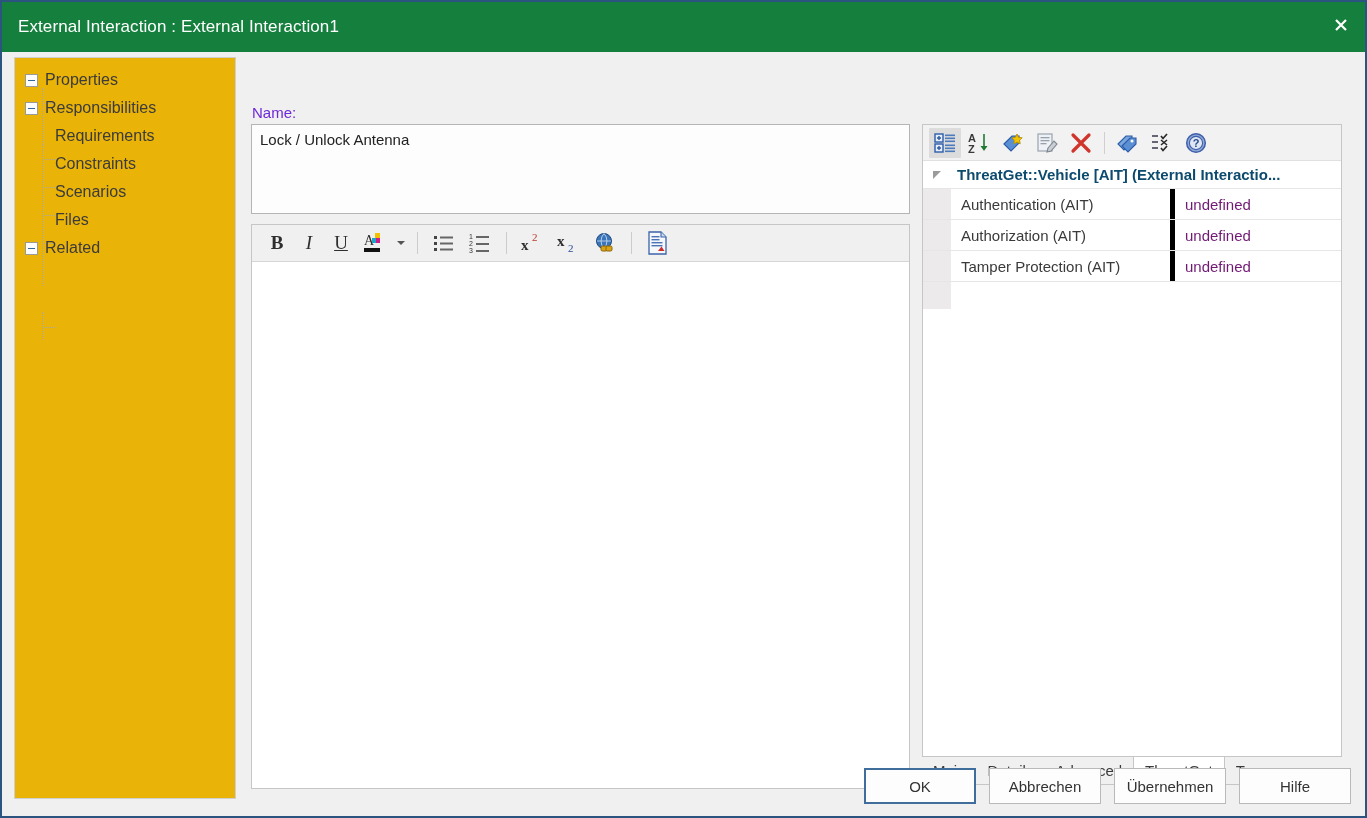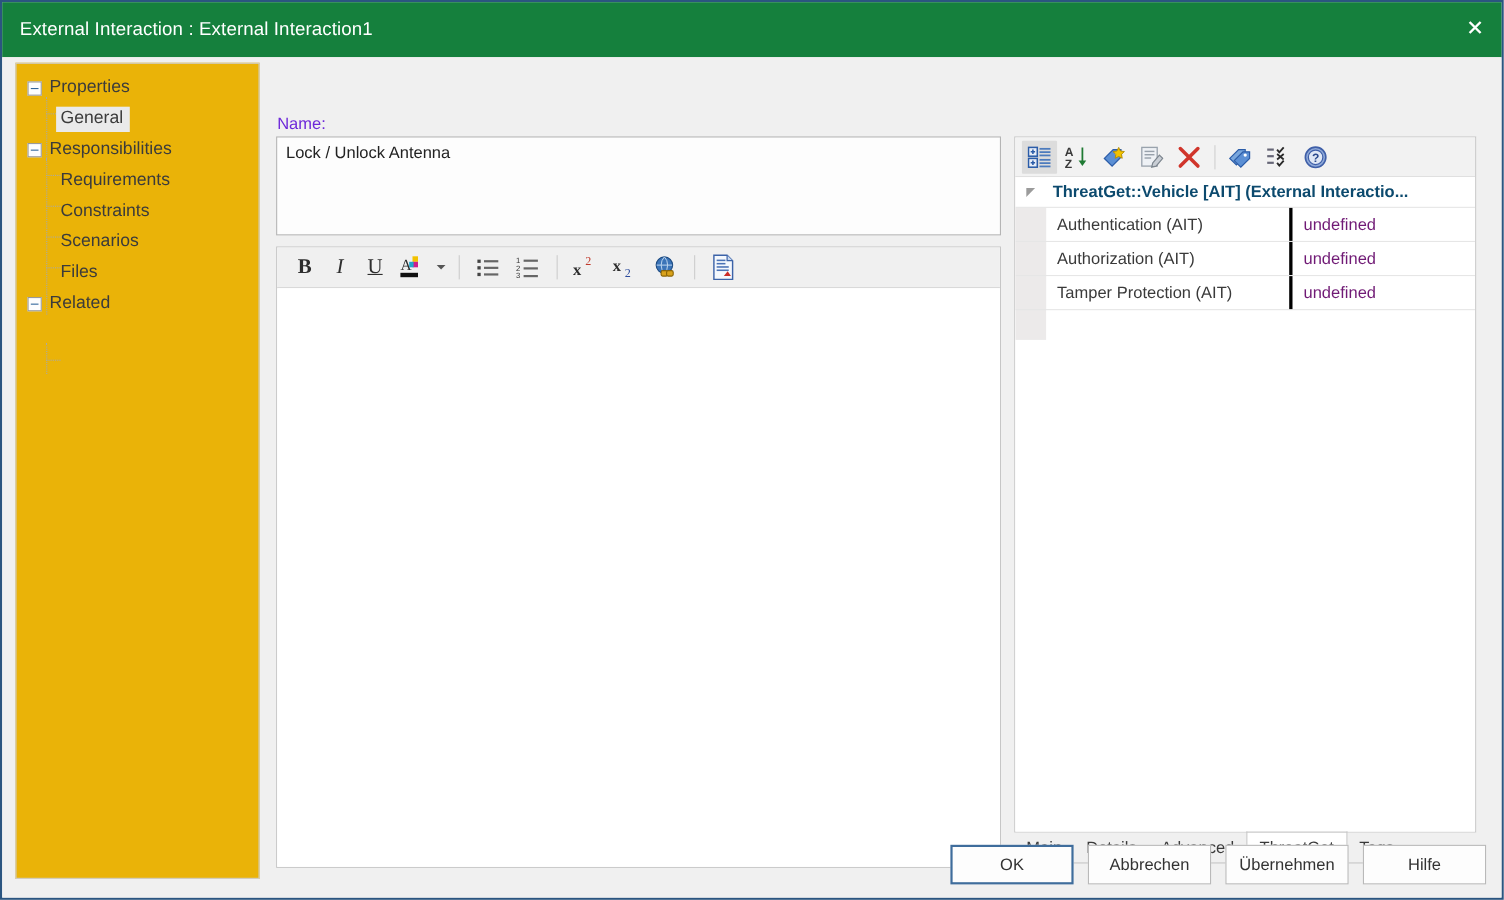--- a/index.html
+++ b/index.html
@@ -245,21 +245,21 @@
     align-items: center;
     border-bottom: 1px solid #e6e6e6;
     position: relative;
   }
   .prop-spacer { width: 28px; height: 100%; background: #eceaea; flex: 0 0 auto; }
   .prop-key {
     width: 224px;
     padding-left: 10px;
     font-size: 15px;
     color: #3a3a3a;
-    border-right: 3px solid #000000;
+    border-right: 5px solid #000000;
     height: 100%;
     display: flex; align-items: center;
     white-space: nowrap;
   }
   .prop-val {
     flex: 1 1 auto;
     padding-left: 10px;
     font-size: 15px;
     color: #701a75;
     height: 100%;
@@ -338,23 +338,20 @@
       <div class="guide-h" style="top:45px;"></div>
       <div class="guide-h" style="top:101px;"></div>
       <div class="guide-h" style="top:129px;"></div>
       <div class="guide-h" style="top:157px;"></div>
       <div class="guide-h" style="top:185px;"></div>
       <div class="guide-h" style="top:269px;"></div>
 
       <div class="tree-row root">
         <span class="expander"></span>
         <span class="tree-label">Properties</span>
-      </div>
-      <div class="tree-row child">
-        <span class="tree-label selected">General</span>
       </div>
       <div class="tree-row root">
         <span class="expander"></span>
         <span class="tree-label">Responsibilities</span>
       </div>
       <div class="tree-row child">
         <span class="tree-label">Requirements</span>
       </div>
       <div class="tree-row child">
         <span class="tree-label">Constraints</span>

